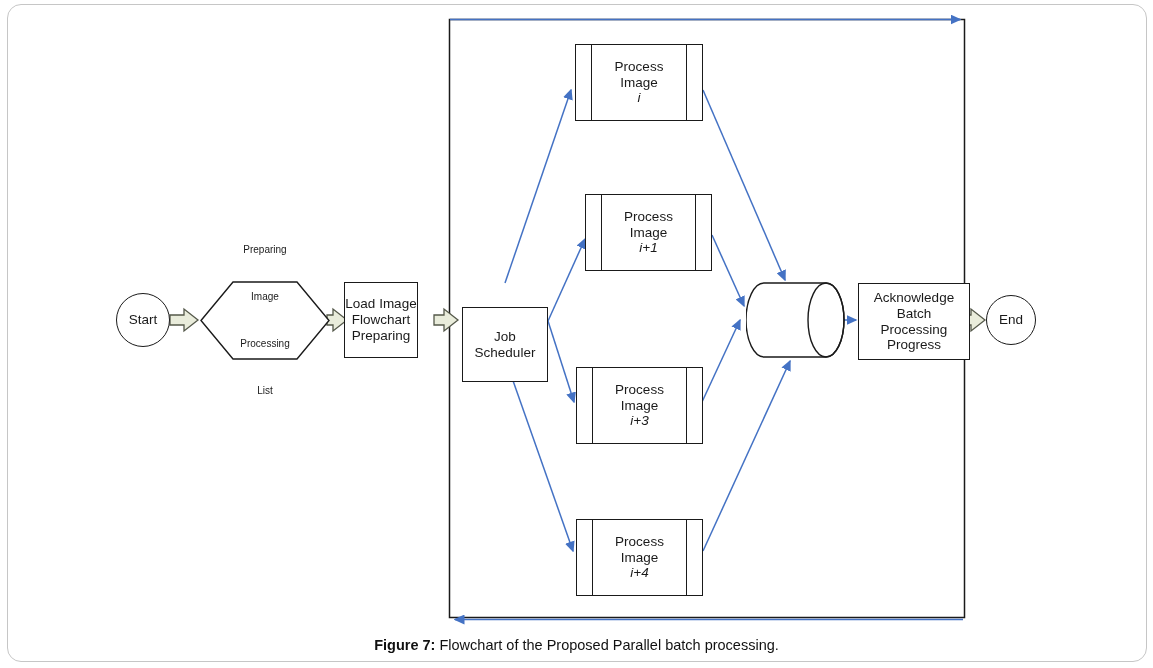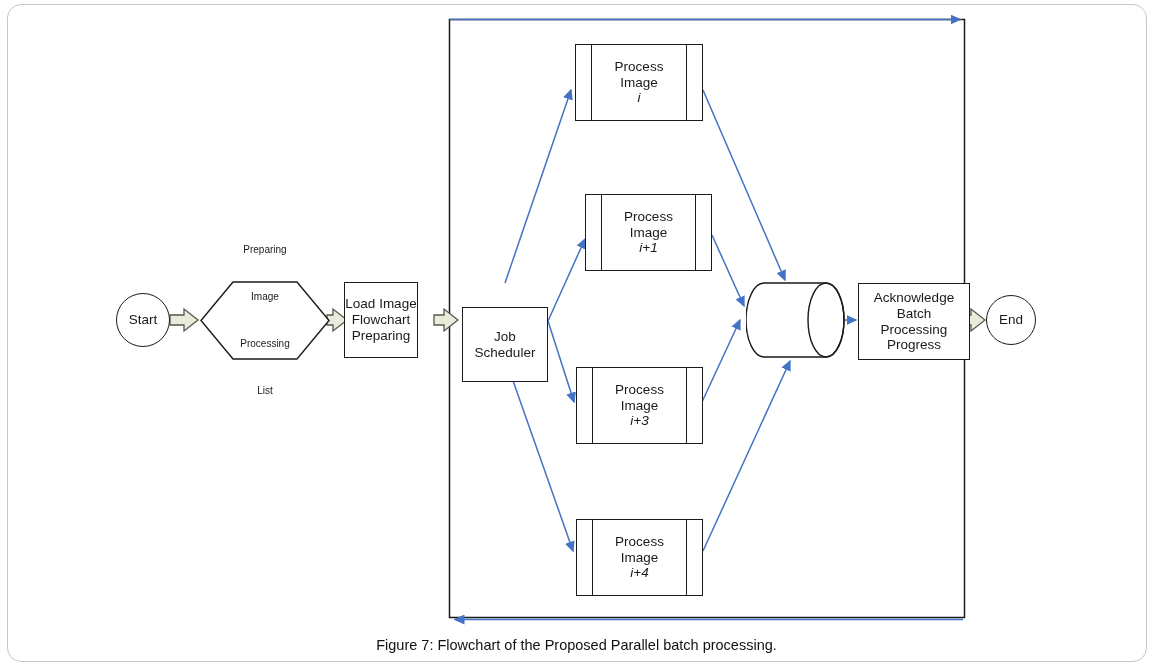--- a/index.html
+++ b/index.html
@@ -38,21 +38,21 @@
   .label-overlay{
     position:absolute;display:flex;flex-direction:column;align-items:center;justify-content:center;
     text-align:center;font-size:10px;line-height:1.18;gap:35px;
   }
   .side-bar{position:absolute;top:0;bottom:0;width:0;border-left:1.4px solid var(--shape-border);}
   .it{font-style:italic;}
   .caption{
     position:absolute;left:0;top:637px;width:1153px;text-align:center;
     font-size:14.5px;color:#111;
   }
-  .caption b{font-weight:normal;}
+  .caption b{font-weight:bold;}
 </style>
 </head>
 <body>
 
 <div class="canvas">
 
   <div class="outer-frame"></div>
 
   <svg class="arrow-layer" viewBox="0 0 1153 668">
     <defs>

